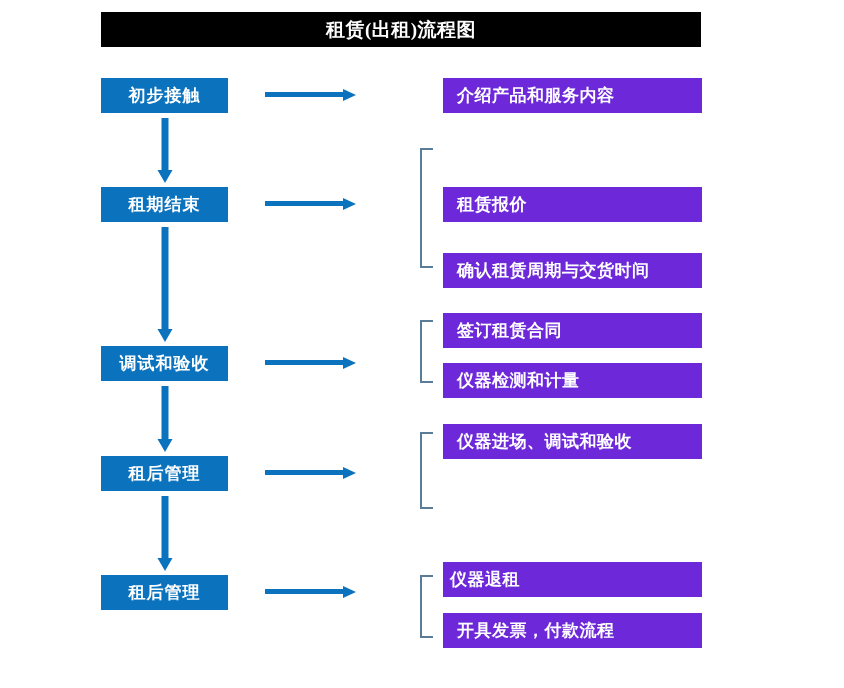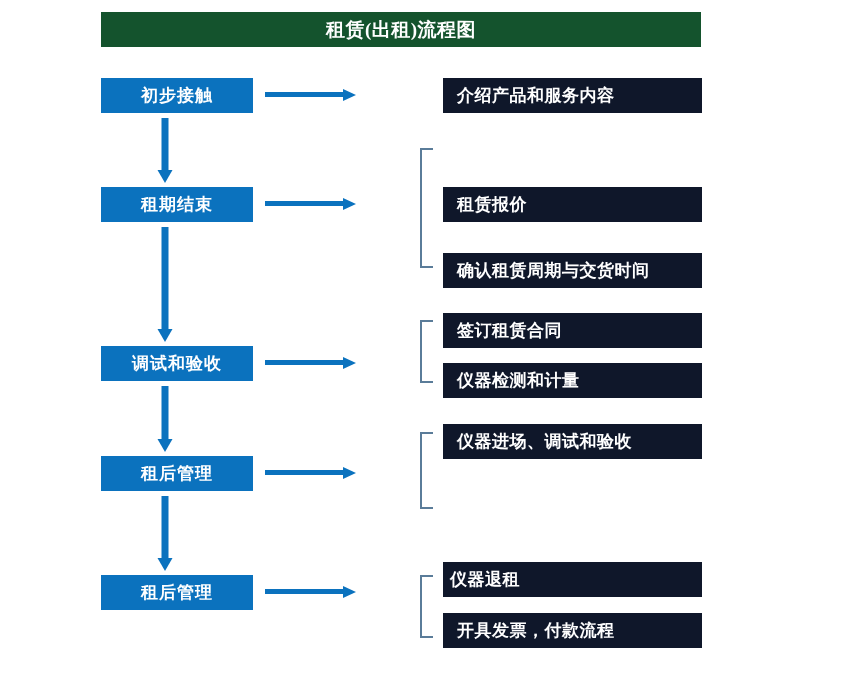--- a/index.html
+++ b/index.html
@@ -20,49 +20,49 @@
     top: 0;
     width: 844px;
     height: 688px;
   }
   .title-bar {
     position: absolute;
     left: 101px;
     top: 12px;
     width: 600px;
     height: 35px;
-    background: #14532d;
+    background: #000000;
     color: #ffffff;
     font-size: 19px;
     font-weight: bold;
     display: flex;
     align-items: center;
     justify-content: center;
     letter-spacing: 0.5px;
   }
   .stage-box {
     position: absolute;
     left: 101px;
-    width: 152px;
+    width: 127px;
     height: 35px;
     background: #0B72BE;
     color: #ffffff;
     font-size: 17px;
     font-weight: bold;
     display: flex;
     align-items: center;
     justify-content: center;
     letter-spacing: 1px;
   }
   .detail-box {
     position: absolute;
     left: 443px;
     width: 259px;
     height: 35px;
-    background: #0f172a;
+    background: #6d28d9;
     color: #ffffff;
     font-size: 17px;
     font-weight: bold;
     display: flex;
     align-items: center;
     padding-left: 14px;
     box-sizing: border-box;
     letter-spacing: 0.5px;
   }
   .h-arrow {

